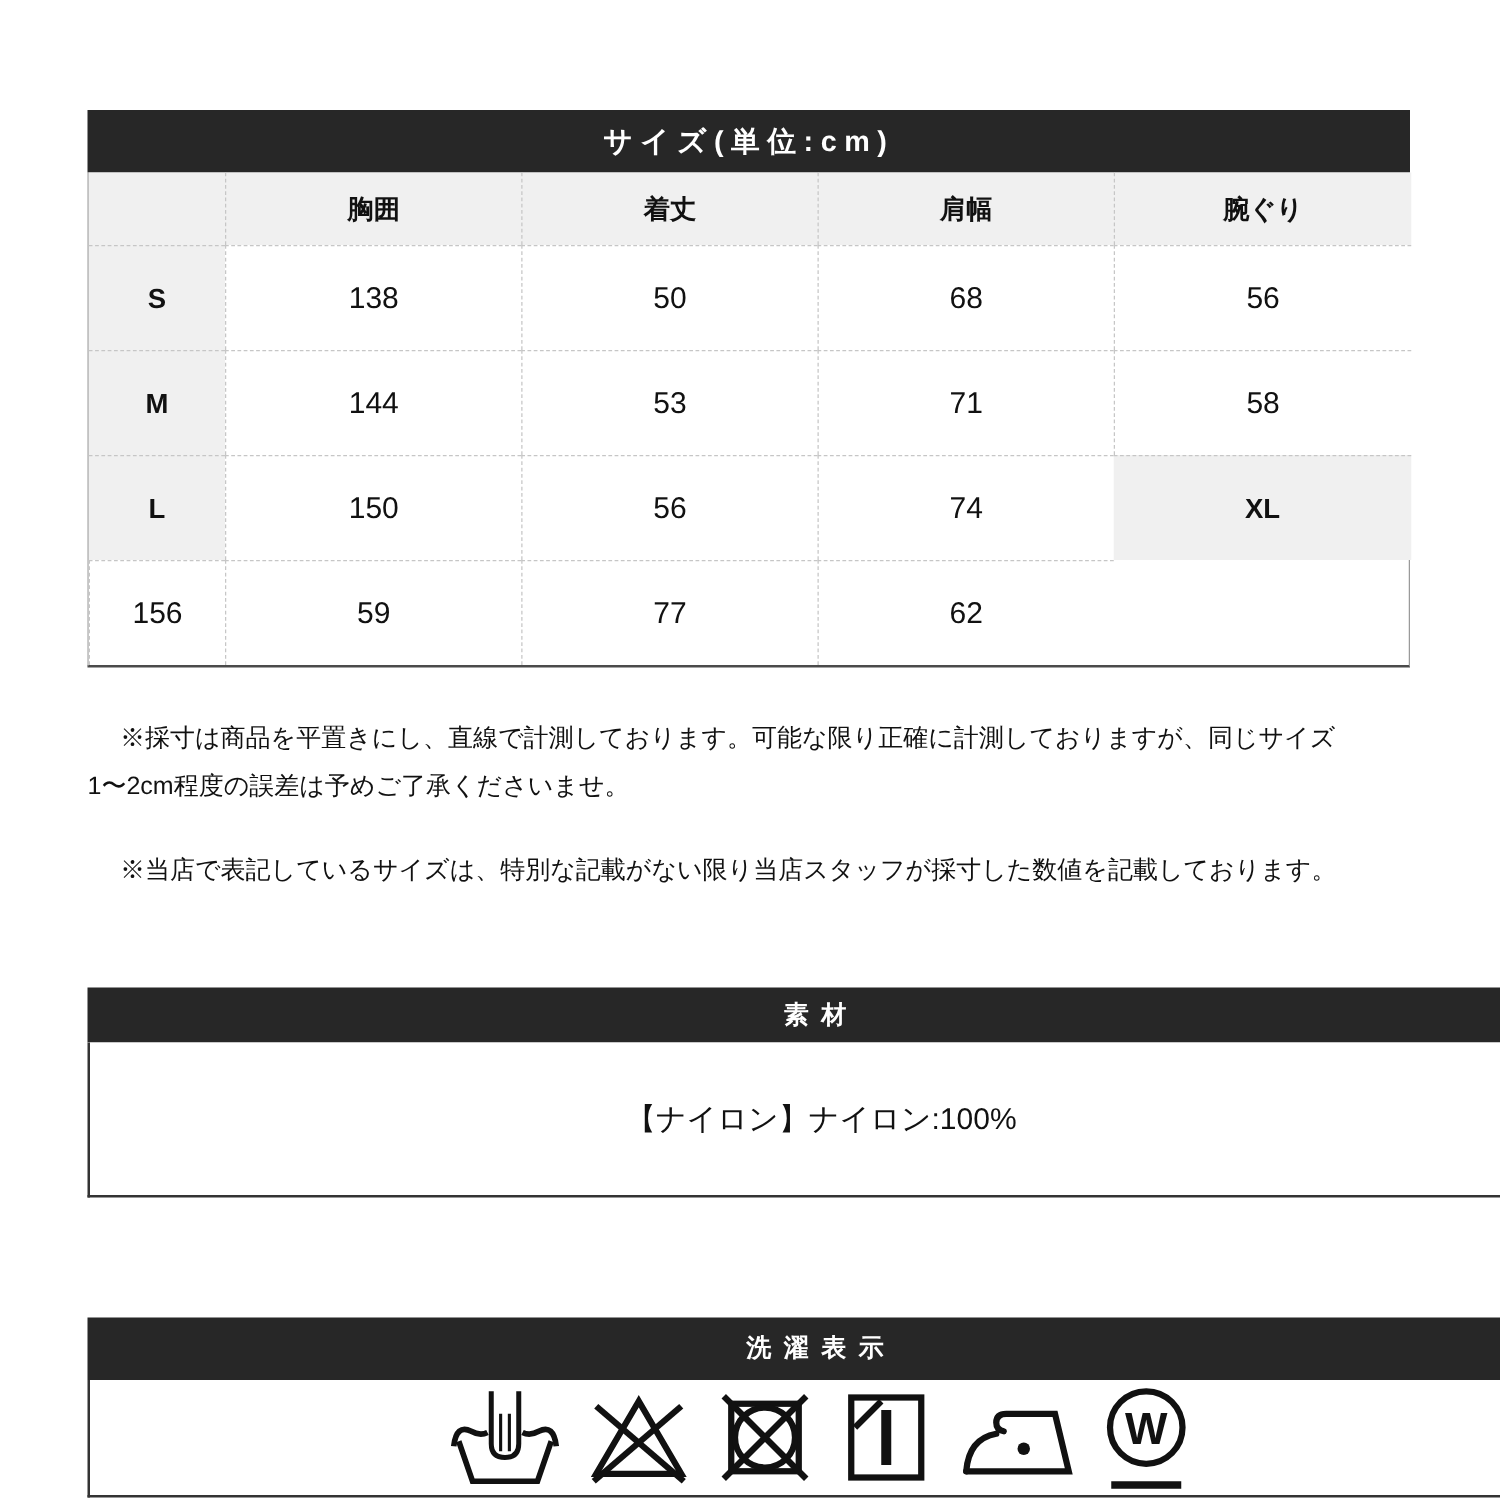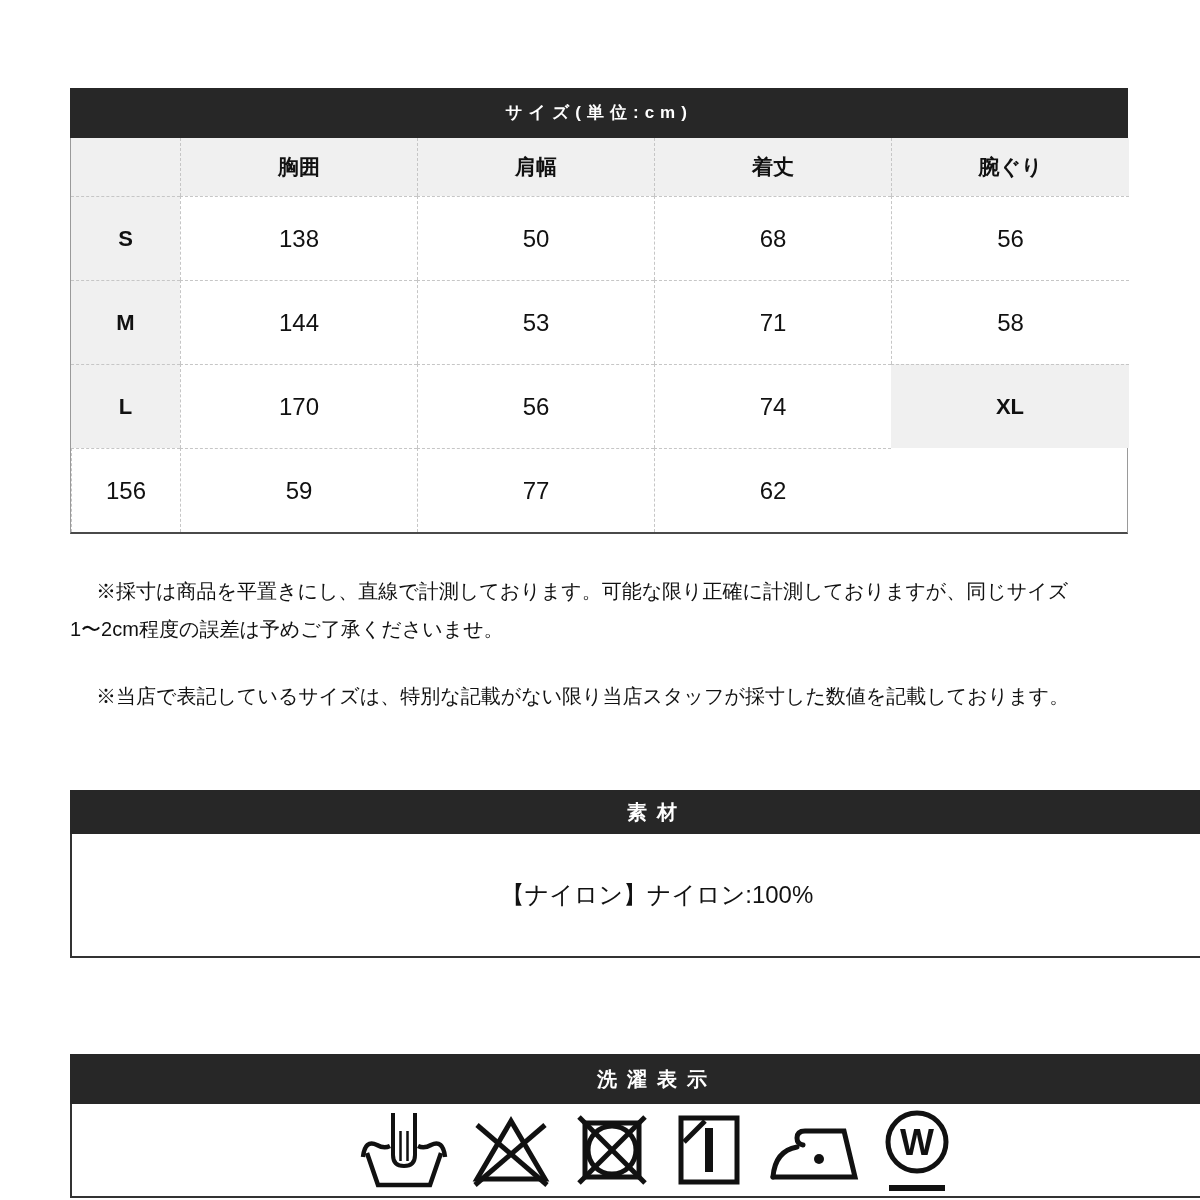--- a/index.html
+++ b/index.html
@@ -15,21 +15,21 @@
     background: #272727;
     color: #ffffff;
     font-weight: bold;
     text-align: center;
     letter-spacing: 6px;
   }
 
   
   .size-table { position: absolute; left: 70px; top: 88px; width: 1058px; }
   .size-table .bar {
-    height: 50px; line-height: 50px; font-size: 17px;
+    height: 50px; line-height: 50px; font-size: 23px;
   }
   .size-grid {
     display: grid;
     grid-template-columns: 109px 237px 237px 237px 238px;
     border-left: 1px solid #9a9a9a;
     border-right: 1px solid #9a9a9a;
     border-bottom: 2px solid #4a4a4a;
     text-align: right;
   }
   .cell {
@@ -66,38 +66,38 @@
   .care-body svg { display: block; }
 </style>
 </head>
 <body>
 
 <section class="size-table">
   <div class="bar">サイズ(単位:cm)</div>
   <div class="size-grid">
     <div class="cell hrow c0"></div>
     <div class="cell hrow">胸囲</div>
+    <div class="cell hrow">着丈</div>
     <div class="cell hrow">肩幅</div>
-    <div class="cell hrow">着丈</div>
     <div class="cell hrow">腕ぐり</div>
 
     <div class="cell lab c0">S</div>
     <div class="cell val">138</div>
     <div class="cell val">50</div>
     <div class="cell val">68</div>
     <div class="cell val">56</div>
 
     <div class="cell lab c0">M</div>
     <div class="cell val">144</div>
     <div class="cell val">53</div>
     <div class="cell val">71</div>
     <div class="cell val">58</div>
 
     <div class="cell lab c0">L</div>
-    <div class="cell val">170</div>
+    <div class="cell val">150</div>
     <div class="cell val">56</div>
     <div class="cell val">74</div>
 
     <div class="cell lab c0">XL</div>
     <div class="cell val">156</div>
     <div class="cell val">59</div>
     <div class="cell val">77</div>
     <div class="cell val">62</div>
   </div>
 </section>

